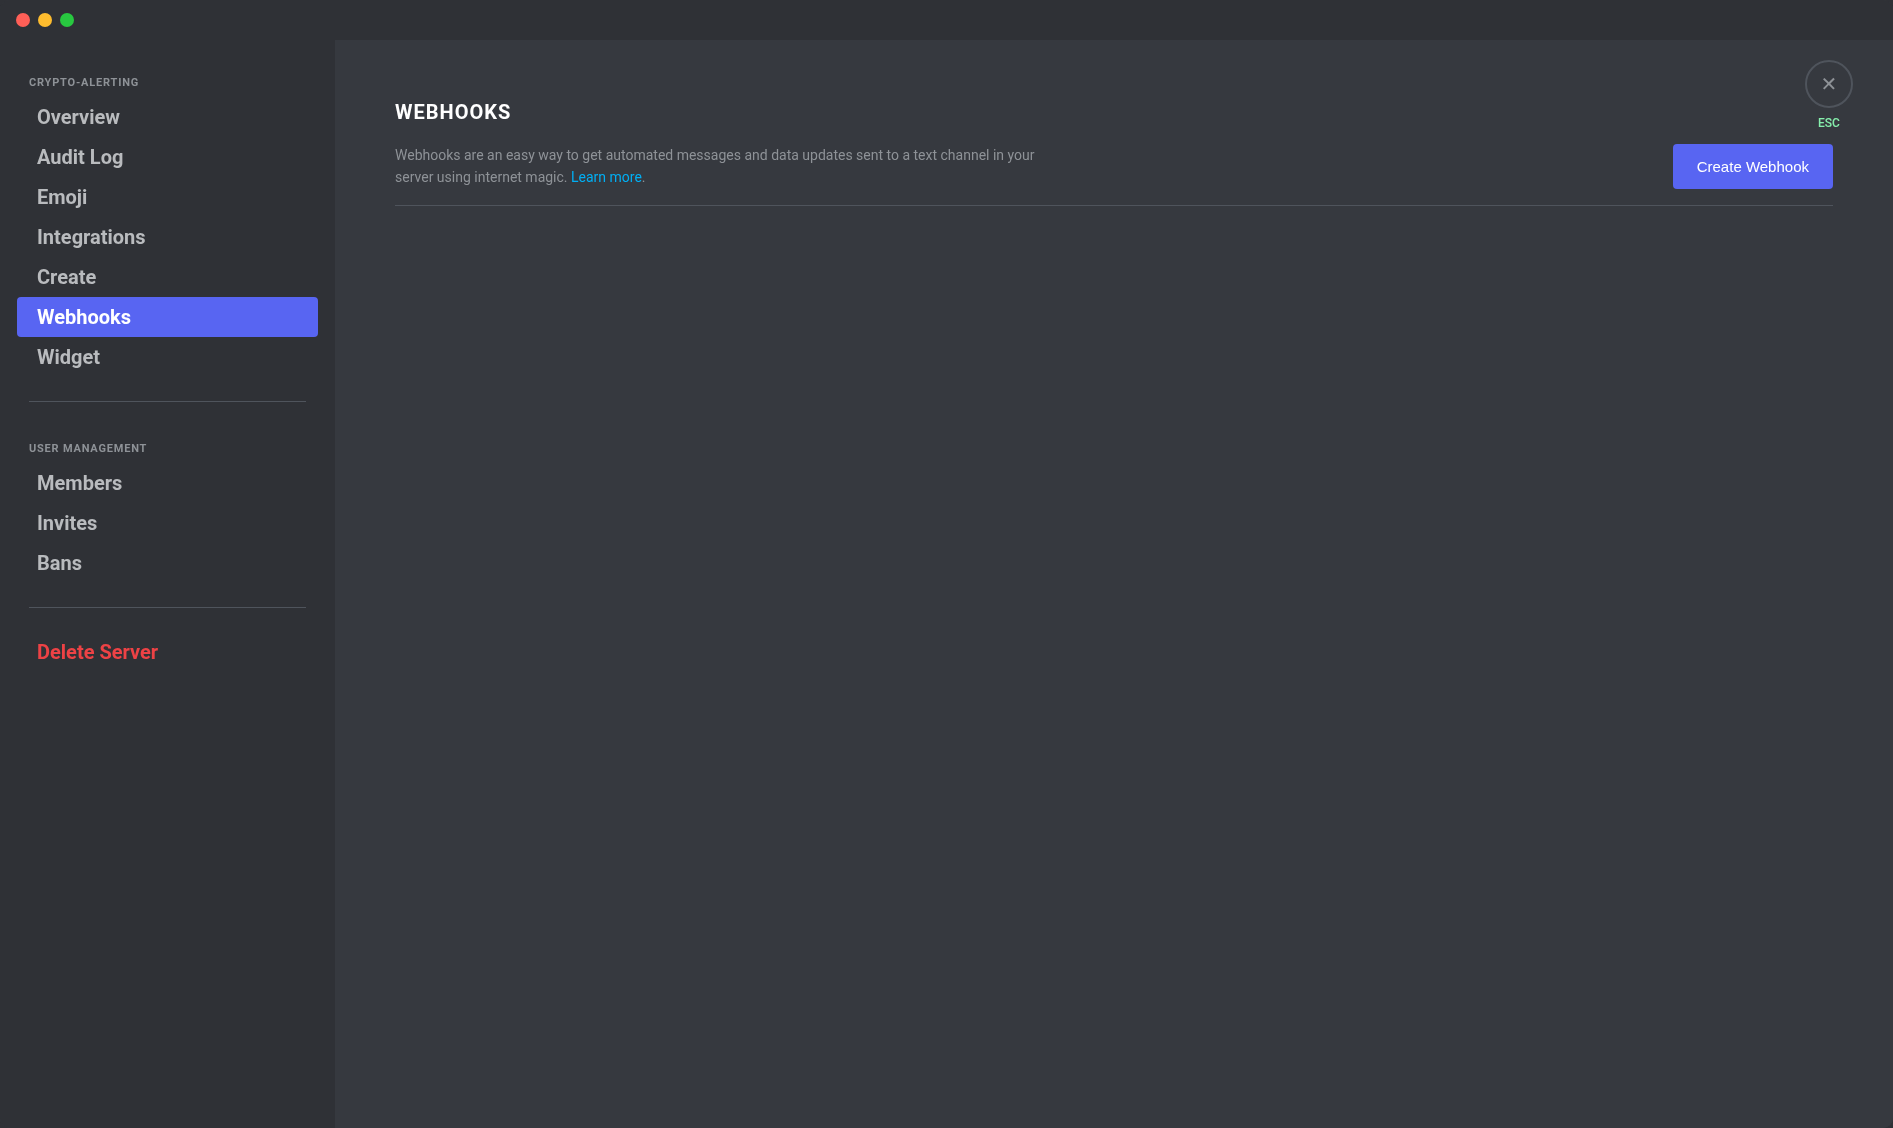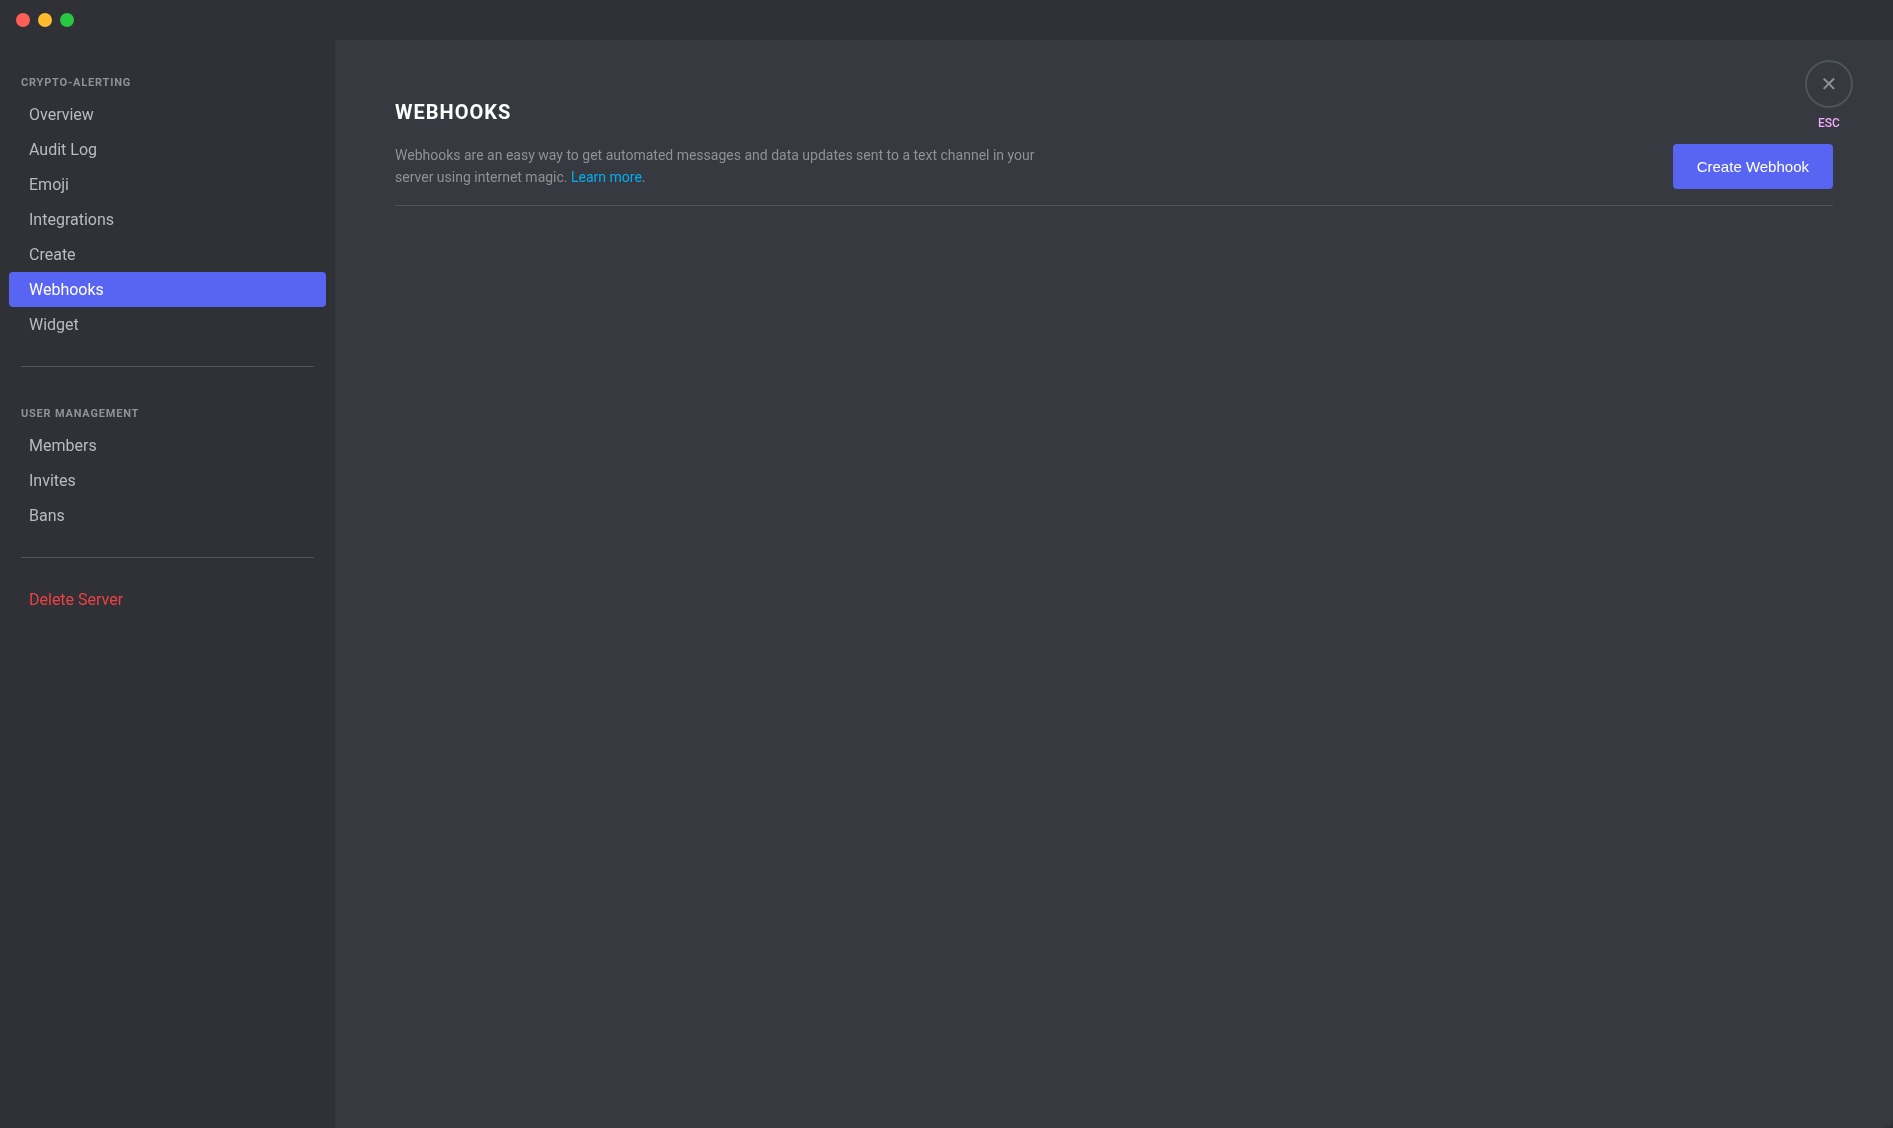--- a/index.html
+++ b/index.html
@@ -52,42 +52,42 @@
       flex: 1;
       overflow: hidden;
     }
 
     
     .sidebar {
       width: 335px;
       background: #2f3136;
       display: flex;
       flex-direction: column;
-      padding: 20px 1px;
+      padding: 20px 9px;
       overflow-y: auto;
       flex-shrink: 0;
       gap: 12px;
     }
 
     .sidebar-section-label {
       color: #8e9297;
       font-size: 11px;
       font-weight: 700;
       letter-spacing: 0.8px;
       text-transform: uppercase;
       padding: 16px 20px 8px 20px;
     }
 
     .sidebar-item {
       display: flex;
       align-items: flex-end;
       padding: 8px 20px;
       color: #b9bbbe;
-      font-size: 16px;
-      font-weight: 400;
+      font-size: 20px;
+      font-weight: 700;
       cursor: pointer;
       border-radius: 4px;
       margin: 0 8px;
       transition: background 0.1s, color 0.1s;
     }
 
     .sidebar-item.active {
       background: #5865f2;
       color: #ffffff;
     }
@@ -180,21 +180,21 @@
       color: #8e9297;
       font-size: 20px;
       cursor: pointer;
       display: flex;
       align-items: center;
       justify-content: center;
       transition: border-color 0.1s, color 0.1s;
     }
 
     .esc-label {
-      color: #f0abfc;
+      color: #86efac;
       font-size: 12px;
       font-weight: 500;
     }
   </style>
 </head>
 <body>
 
 <div class="app-window">
 
   <div class="title-bar">

